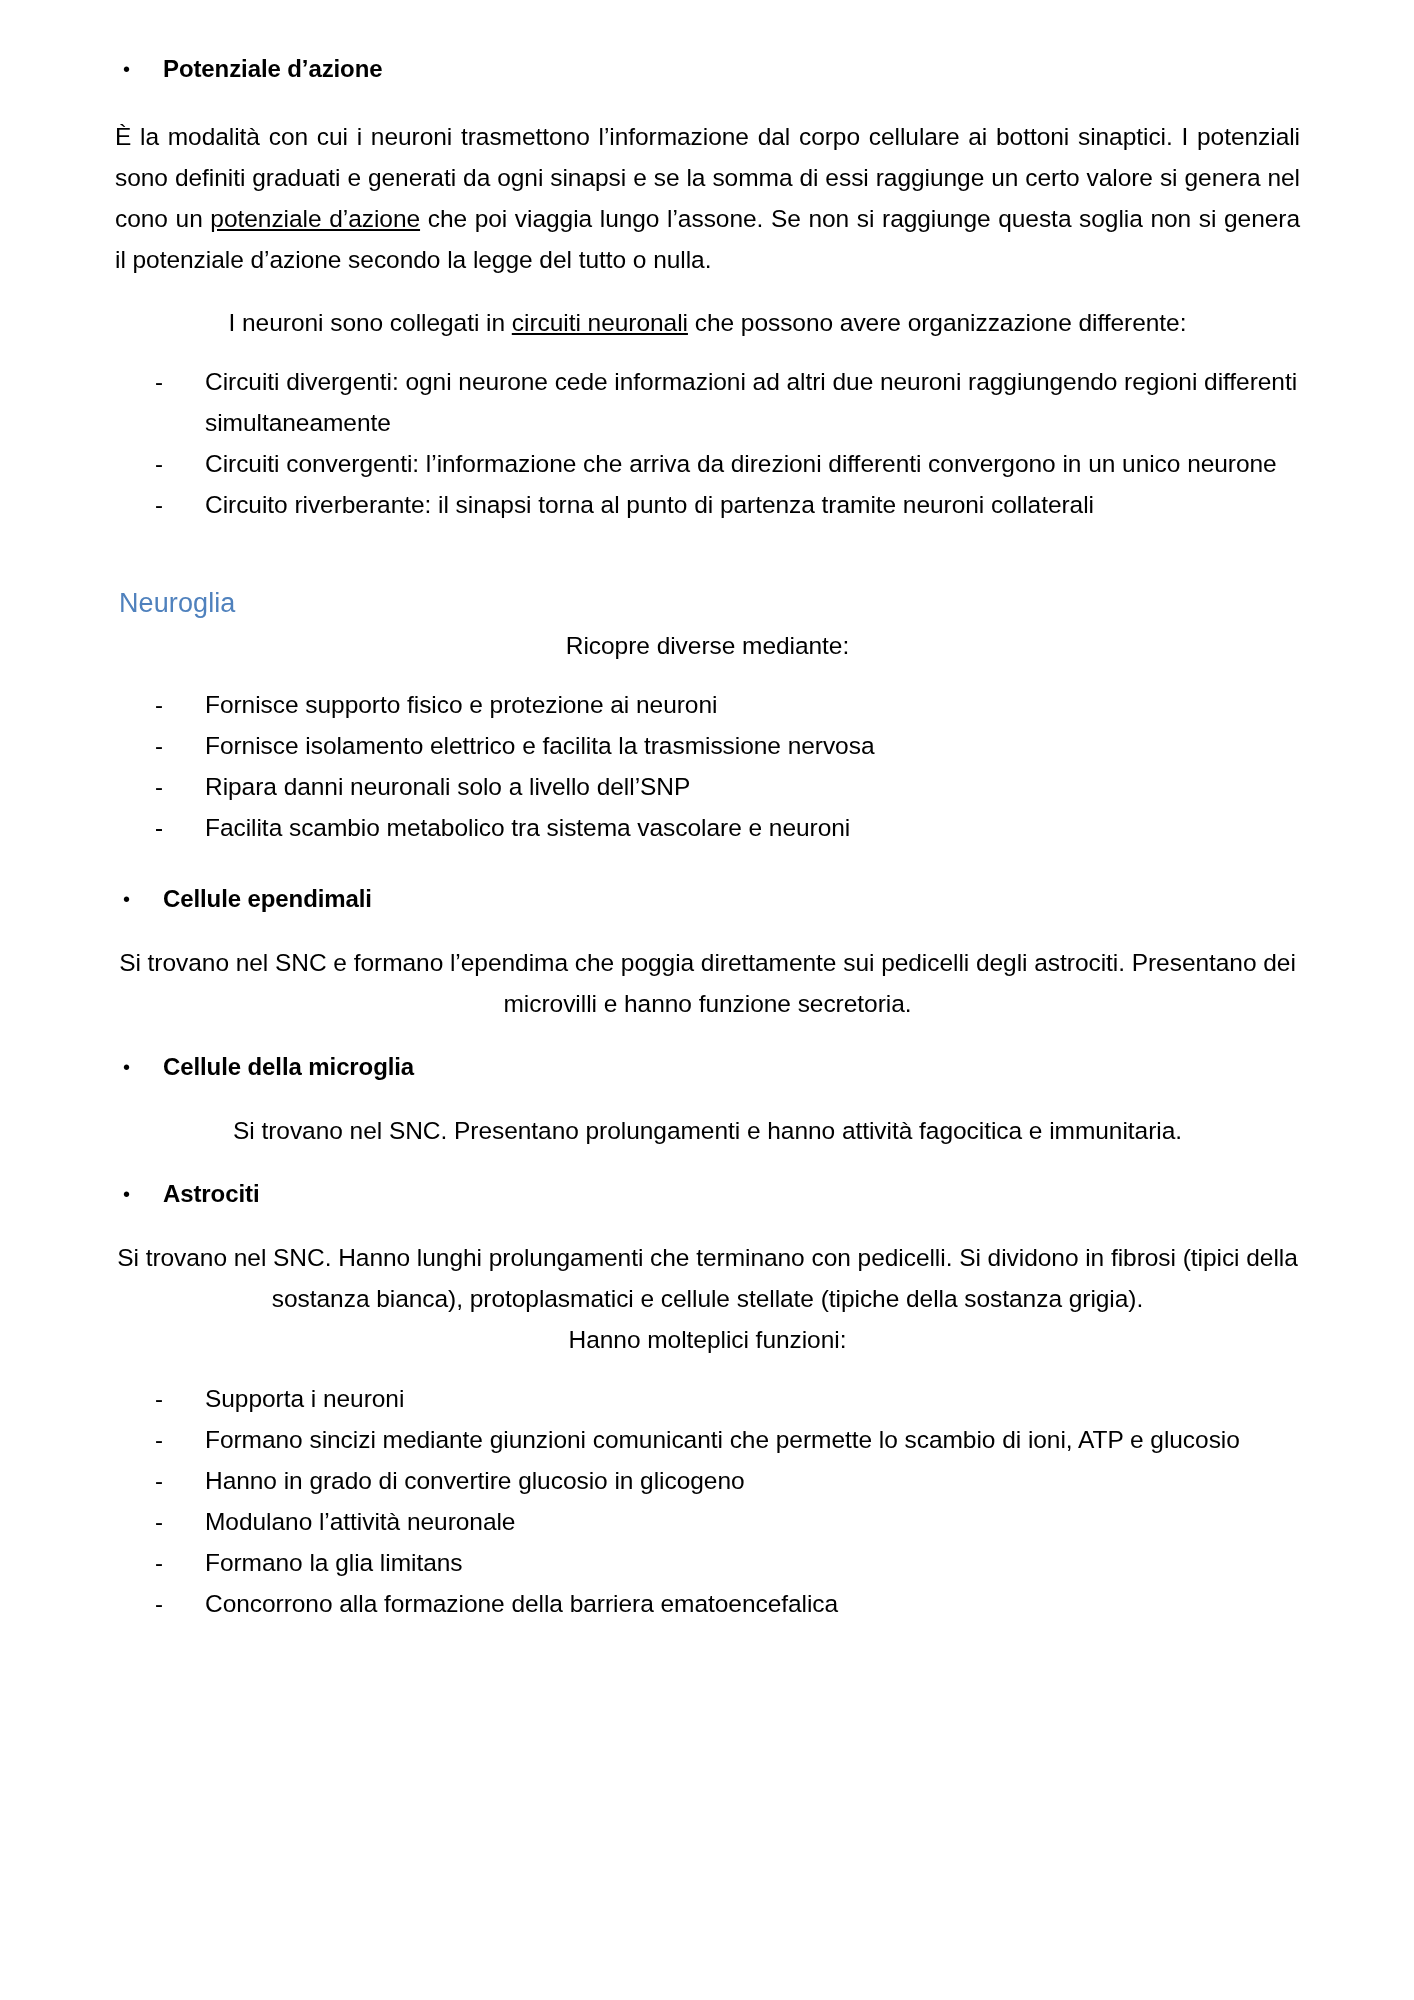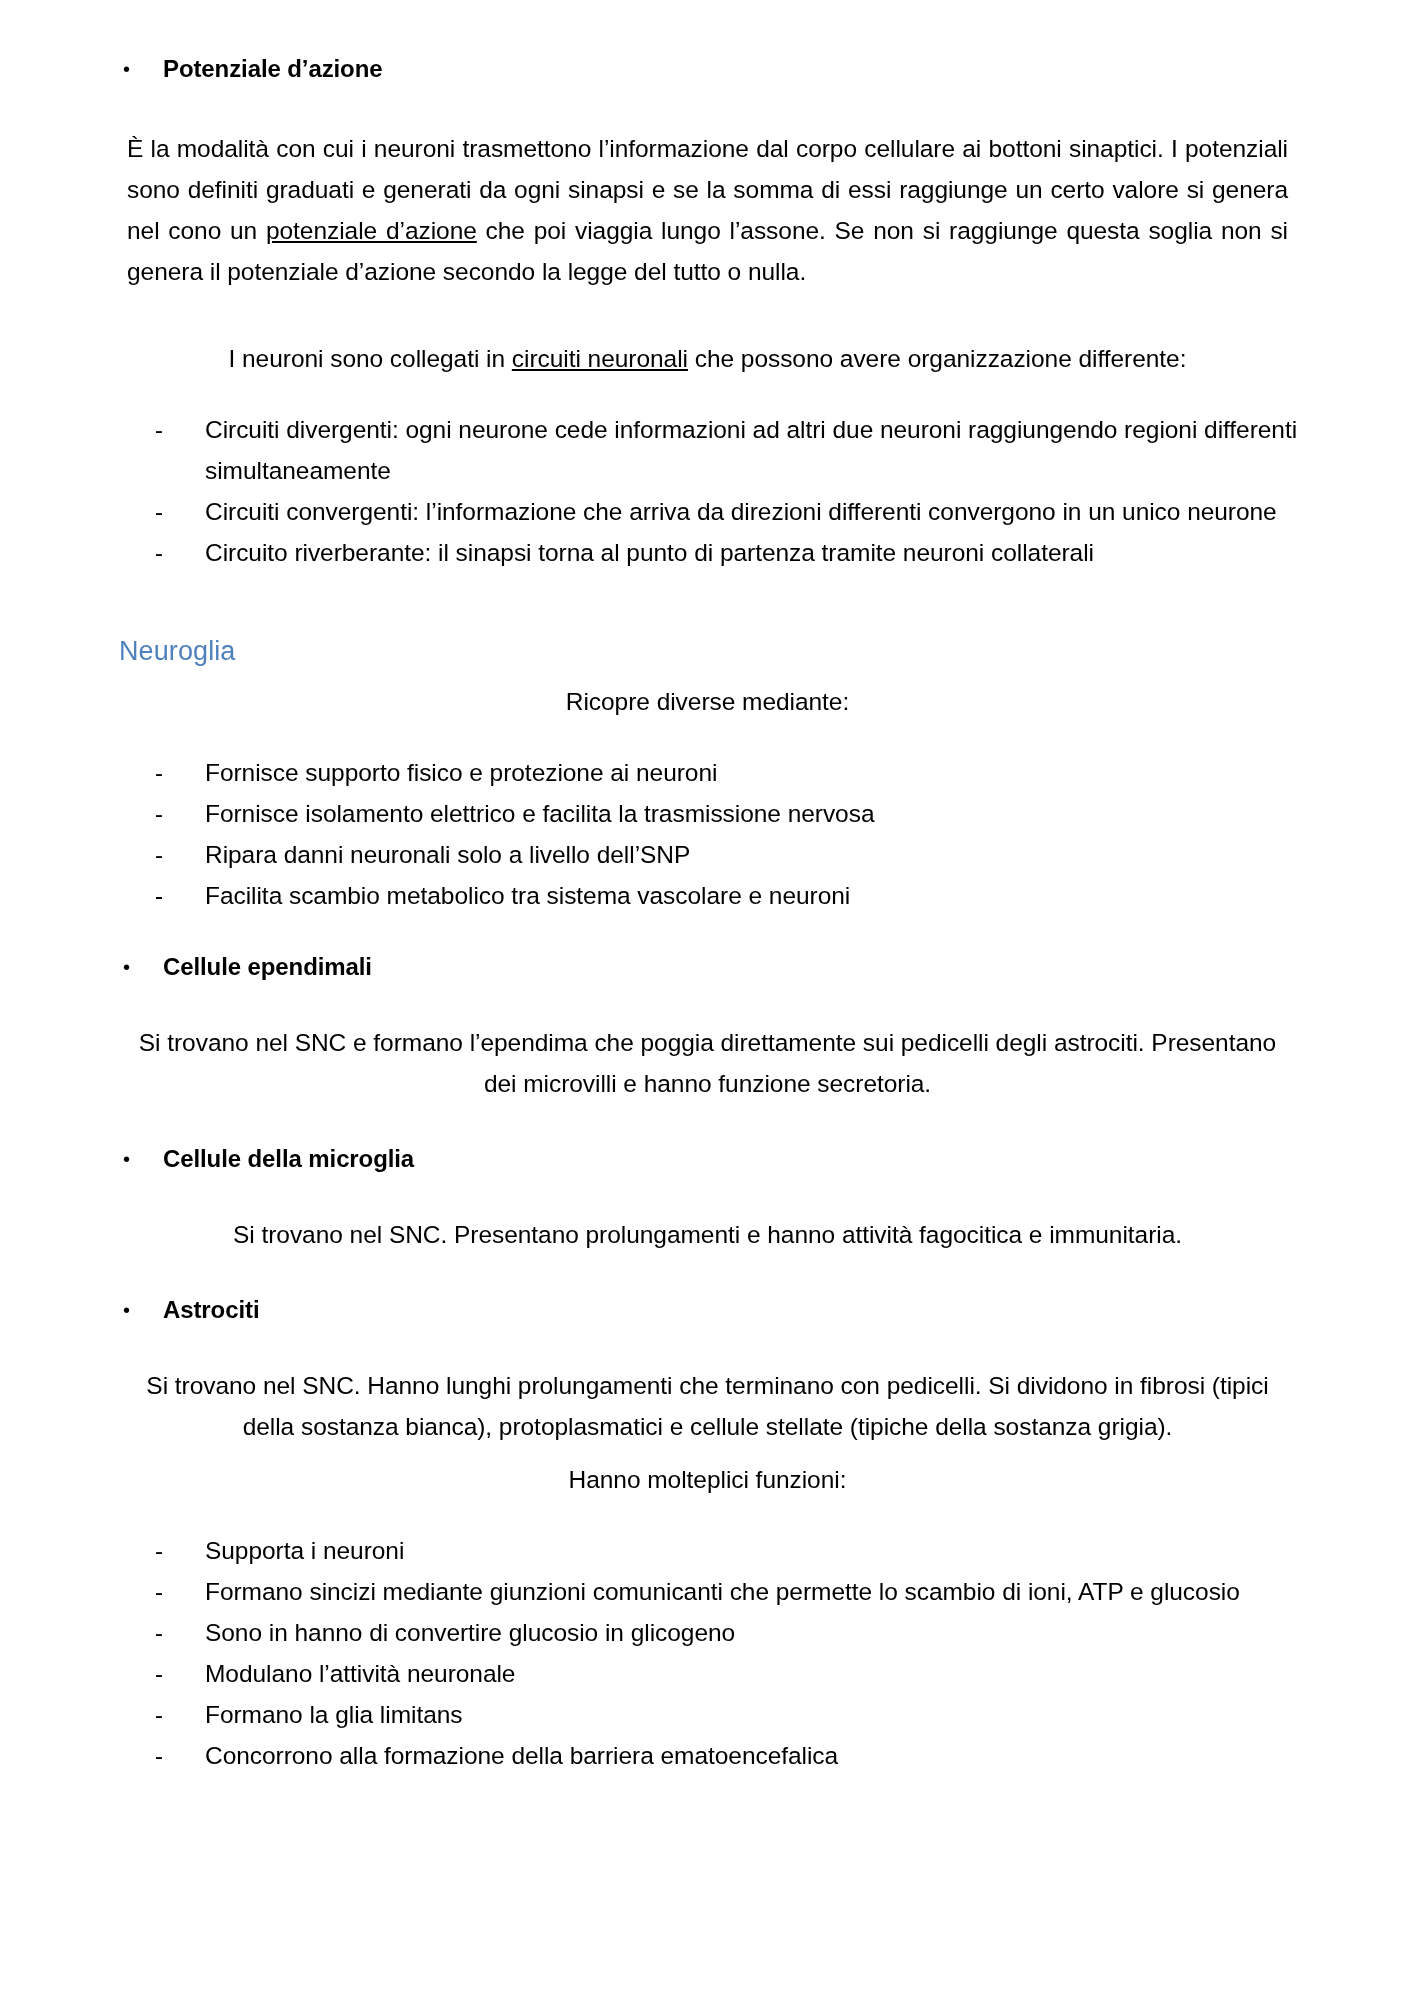--- a/index.html
+++ b/index.html
@@ -50,21 +50,21 @@
     line-height: 34px;
     letter-spacing: -0.1px;
   }
 
   
   .para {
     font-size: 24.5px;
     line-height: 41px;
     text-align: justify;
     text-justify: inter-word;
-    margin: 12px;
+    margin: 0;
     letter-spacing: -0.05px;
   }
   .para.nojust {
     text-align: center;
   }
   .para u {
     text-decoration: underline;
     text-underline-offset: 2px;
   }
 
@@ -181,20 +181,20 @@
     <div class="sp-26"></div>
 
     <p class="para nojust">Si trovano nel SNC. Hanno lunghi prolungamenti che terminano con pedicelli. Si dividono in fibrosi (tipici della sostanza bianca), protoplasmatici e cellule stellate (tipiche della sostanza grigia).</p>
     <p class="para nojust">Hanno molteplici funzioni:</p>
 
     <div class="sp-18"></div>
 
     <ul class="dash-list">
       <li><span class="dash">-</span><span>Supporta i neuroni</span></li>
       <li><span class="dash">-</span><span>Formano sincizi mediante giunzioni comunicanti che permette lo scambio di ioni, ATP e glucosio</span></li>
-      <li><span class="dash">-</span><span>Sono in hanno di convertire glucosio in glicogeno</span></li>
+      <li><span class="dash">-</span><span>Hanno in grado di convertire glucosio in glicogeno</span></li>
       <li><span class="dash">-</span><span>Modulano l’attività neuronale</span></li>
       <li><span class="dash">-</span><span>Formano la glia limitans</span></li>
       <li><span class="dash">-</span><span>Concorrono alla formazione della barriera ematoencefalica</span></li>
     </ul>
 
   </div>
 </div>
 
 </body></html>

